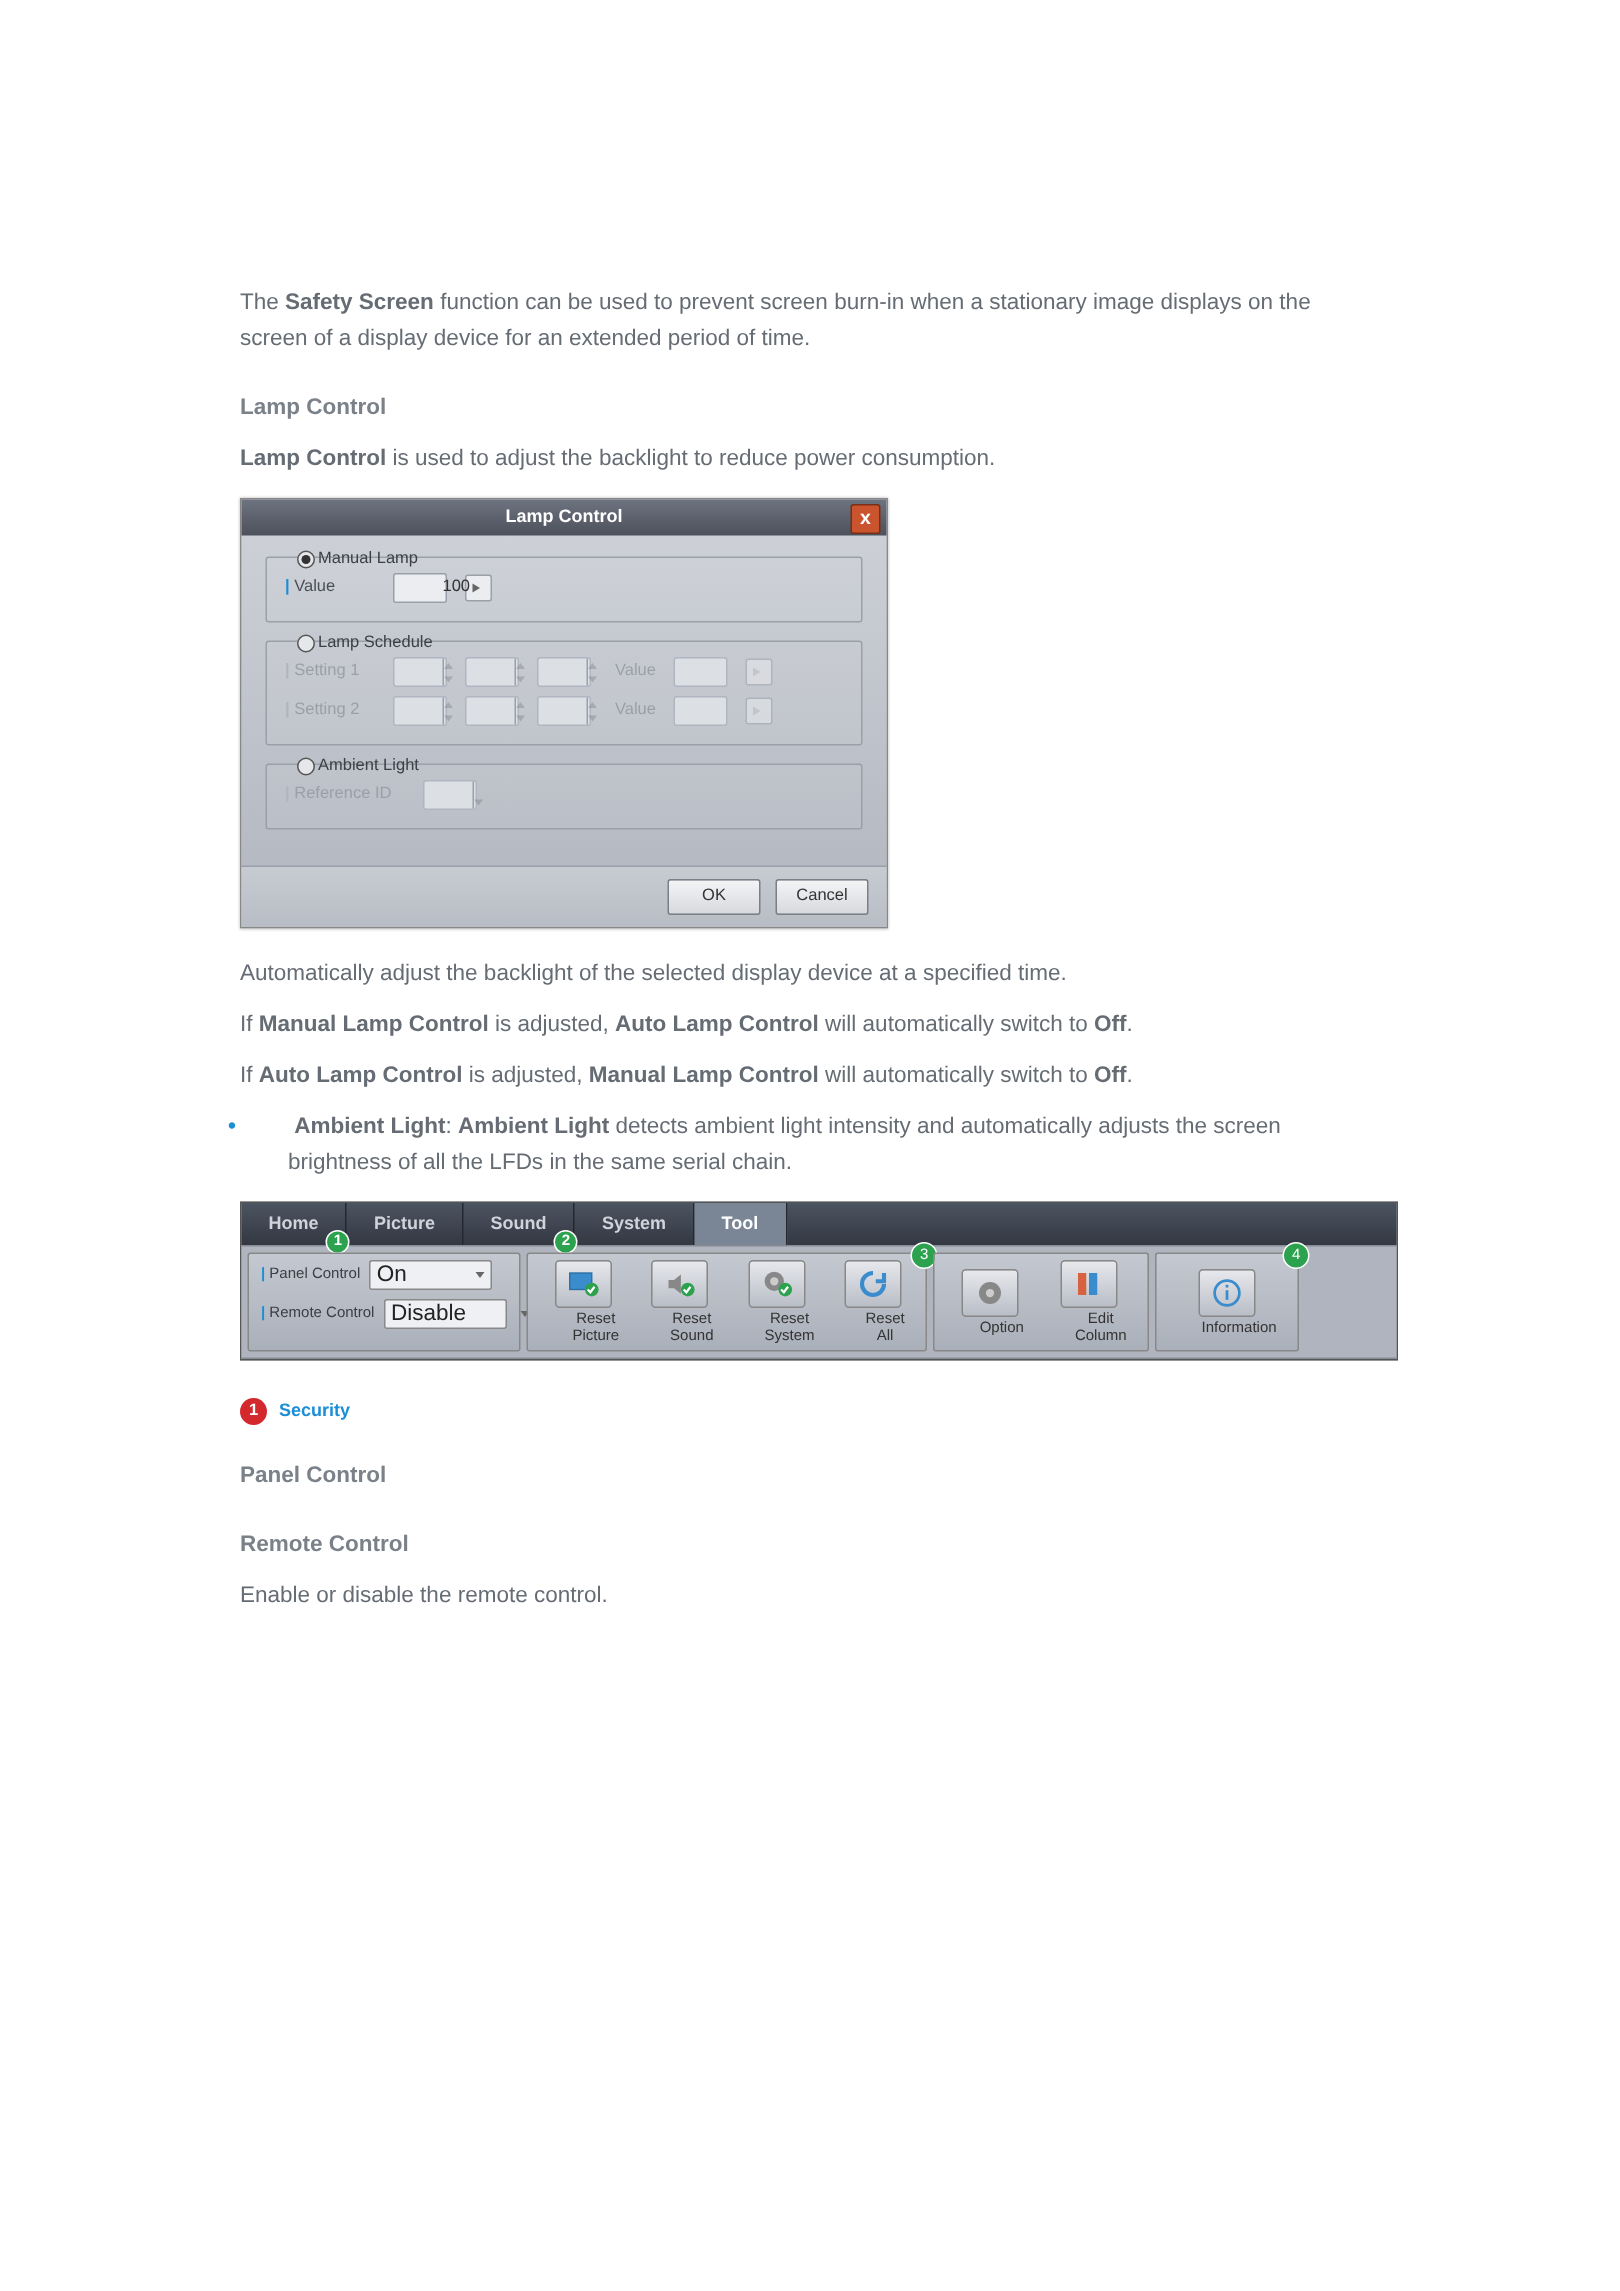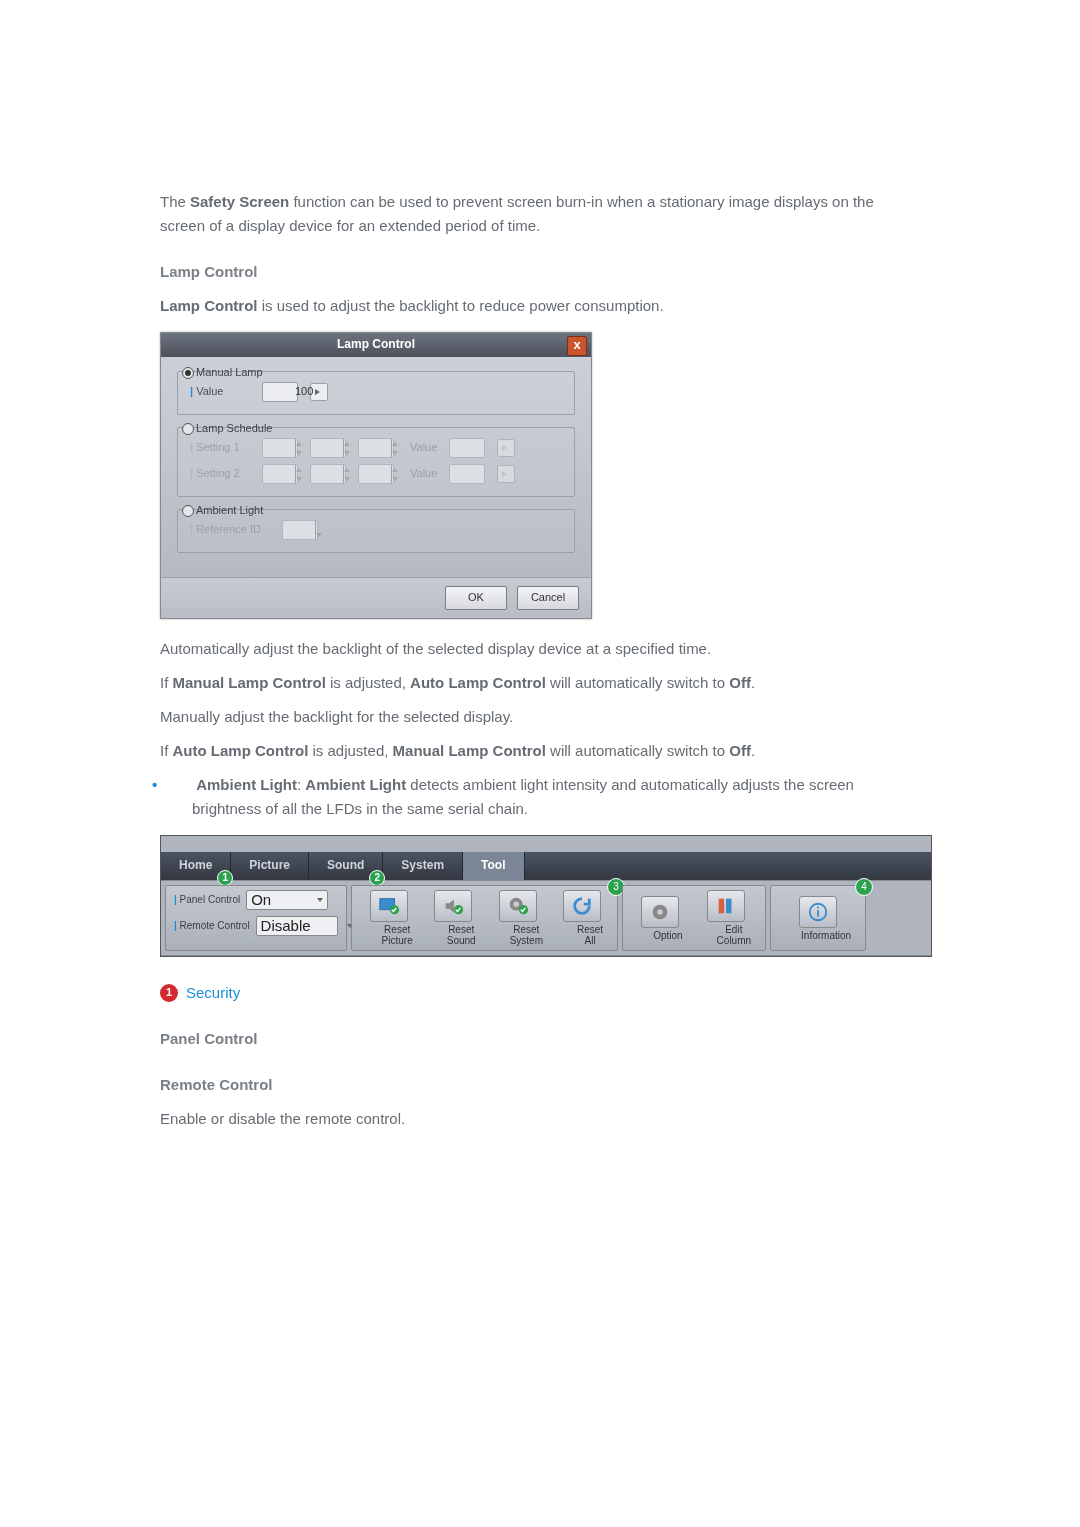--- a/index.html
+++ b/index.html
@@ -34,21 +34,21 @@
     align-items: center;
     gap: 8px;
     margin: 24px 0 10px 0;
   }
   .num-head .circ {
     width: 18px; height: 18px; border-radius: 50%;
     background: #d3292e; color: #fff; font-size: 11px;
     display: flex; align-items: center; justify-content: center;
     font-weight: bold;
   }
-  .num-head .txt { color: #1b8ed6; font-weight: normal; font-size: 15px; }
+  .num-head .txt { color: #1b8ed6; font-weight: bold; font-size: 12px; }
   ul.bullets { list-style: none; margin: 10px 0 10px 12px; padding: 0; }
   ul.bullets li::before {
     content: "•";
     color: #1b8ed6;
     display: inline-block;
     width: 20px;
     font-weight: bold;
   }
   ul.bullets li { text-indent: -20px; padding-left: 20px; margin-bottom: 4px; }
 
@@ -87,21 +87,21 @@
   .group {
     border: 1px solid #9aa0aa;
     border-radius: 2px;
     padding: 10px 12px 12px 12px;
     margin-bottom: 12px;
     position: relative;
     background: rgba(255,255,255,0.05);
   }
   .group .legend {
     position: absolute;
-    top: -8px; left: 0;
+    top: -8px; left: 16px;
     padding: 0 4px;
     font-size: 11px;
     color: #3b3f46;
     display: flex;
     align-items: center;
     gap: 2px;
     background: none;
   }
   .radio { width: 10px; height: 10px; border-radius: 50%; border: 1px solid #555; display: inline-block; background:#e5e7ea; }
   .radio.sel::after { content: ""; display: block; width: 6px; height:6px; background:#333; border-radius:50%; margin:2px; }
@@ -149,21 +149,20 @@
     width: 770px;
     border: 1px solid #555;
     background: #afb4be;
     margin: 14px 0 10px 0;
   }
   .tb-tabs {
     display:flex;
     background: linear-gradient(#4c5461, #333842);
     height: 28px;
     align-items:flex-end;
-    margin-top:16px;
   }
   .tab {
     padding: 6px 18px;
     font-size: 12px;
     color: #cfd3da;
     font-weight:bold;
     border-right:1px solid #242831;
     height:100%;
     box-sizing:border-box;
     display:flex; align-items:center;
@@ -374,21 +373,20 @@
       <div class="dbtn">Cancel</div>
     </div>
   </div>
 
   <p>Automatically adjust the backlight of the selected display device at a specified time.</p>
 
   <p>
     <span>If </span><span class="bold">Manual Lamp Control</span><span> is adjusted, </span><span class="bold">Auto Lamp Control</span><span> will automatically switch to </span><span class="bold">Off</span><span>.</span>
   </p>
 
-  <p>Manually adjust the backlight for the selected display.</p>
 
   <p>
     <span>If </span><span class="bold">Auto Lamp Control</span><span> is adjusted, </span><span class="bold">Manual Lamp Control</span><span> will automatically switch to </span><span class="bold">Off</span><span>.</span>
   </p>
 
   <ul class="bullets">
     <li>
       <span class="bold">Ambient Light</span><span>: </span><span class="bold">Ambient Light</span><span> detects ambient light intensity and automatically adjusts the screen brightness of all the LFDs in the same serial chain.</span>
     </li>
   </ul>

